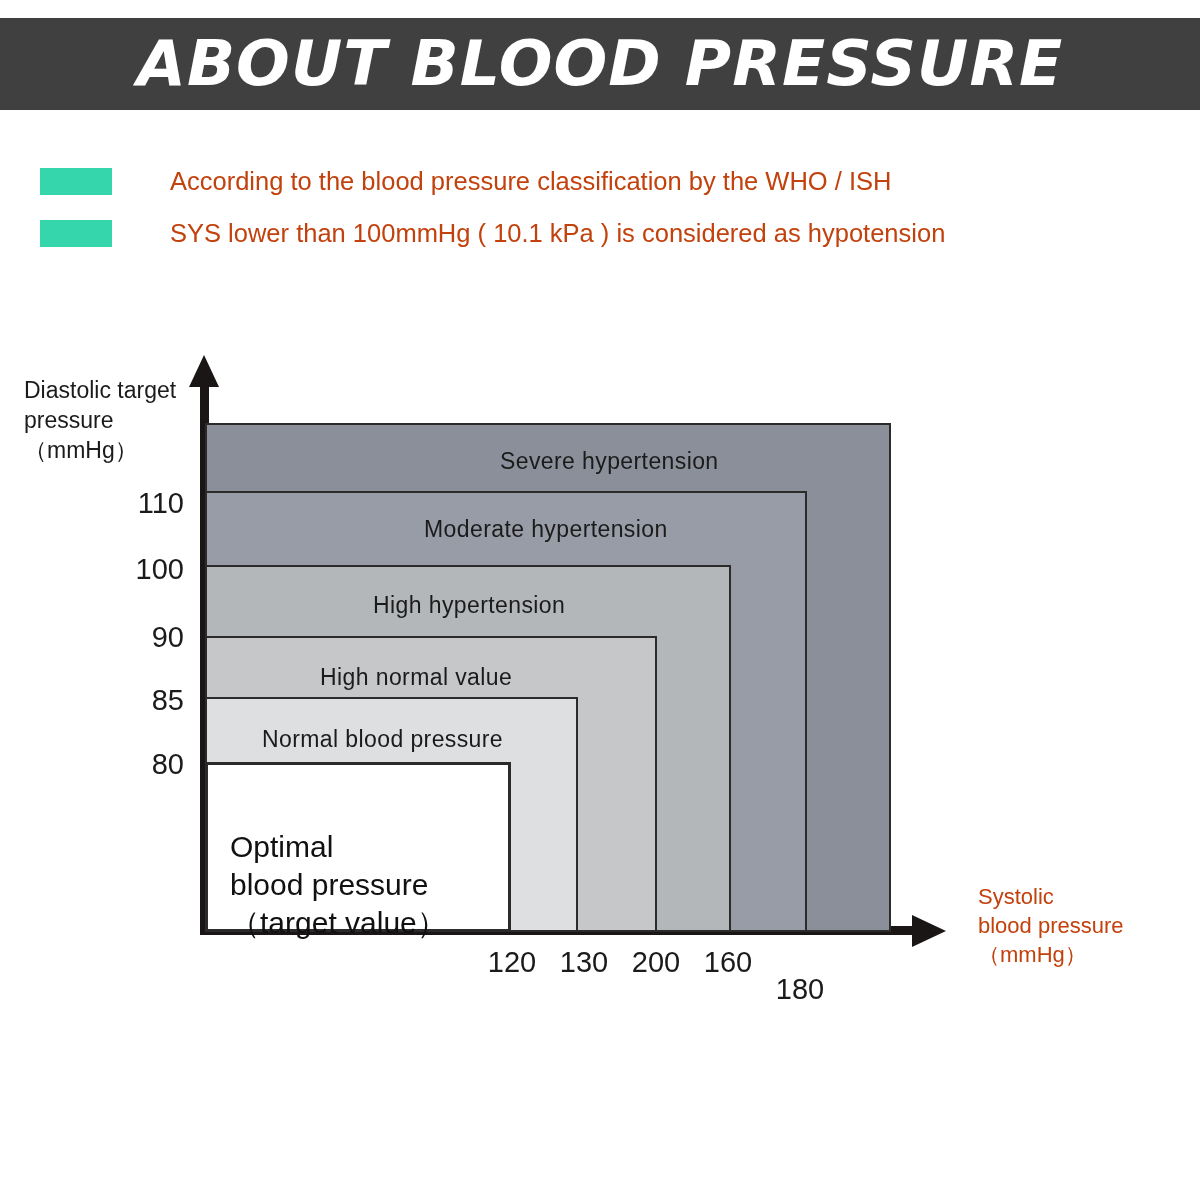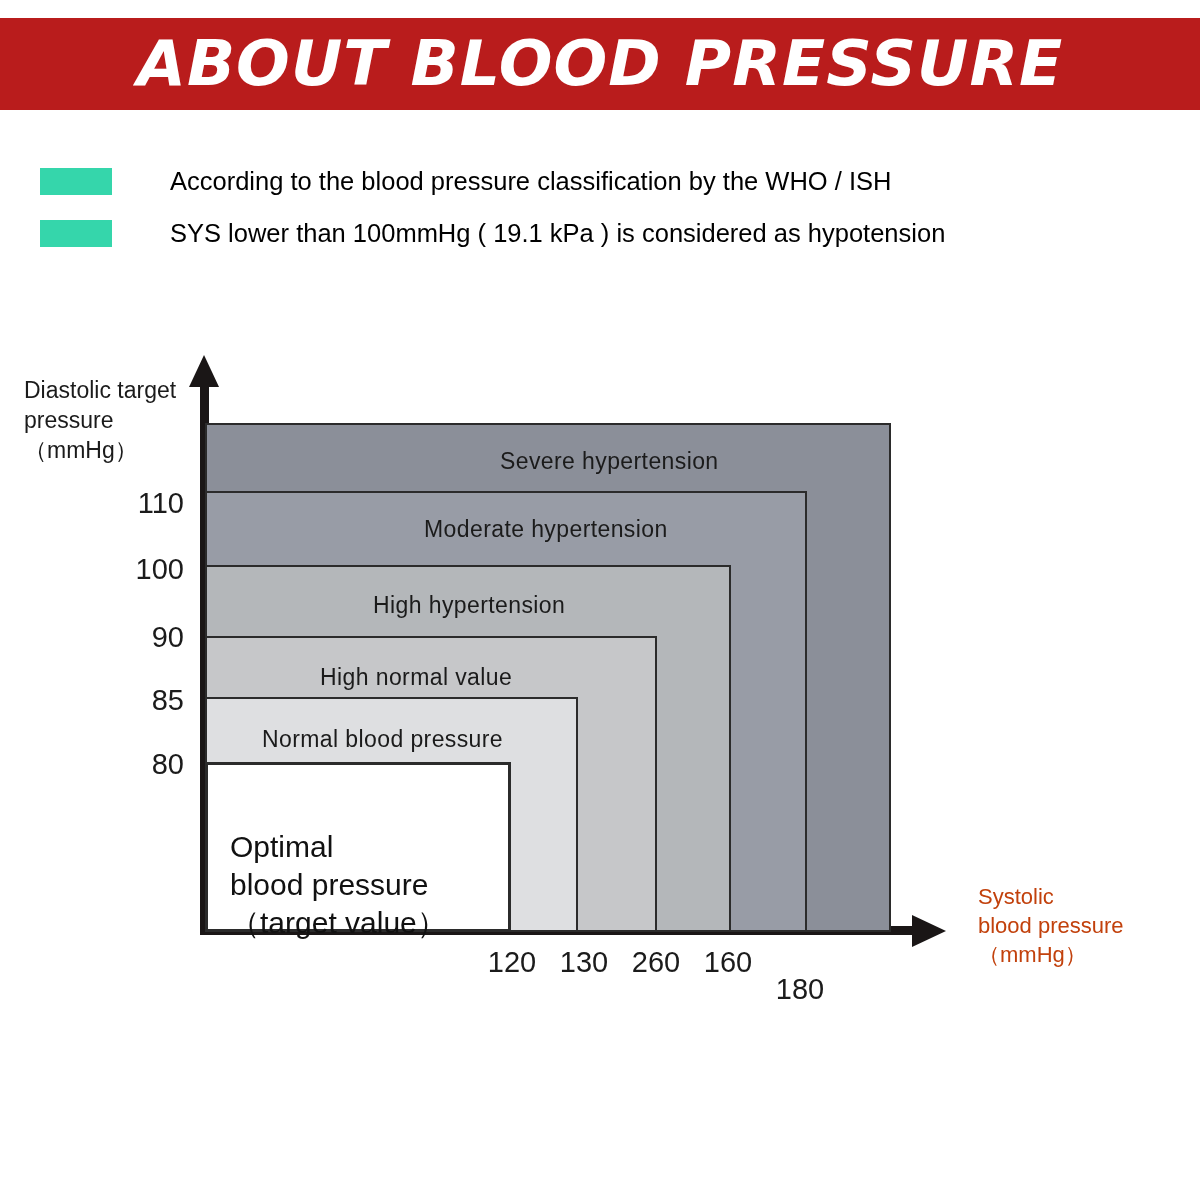--- a/index.html
+++ b/index.html
@@ -15,21 +15,21 @@
     overflow: hidden;
   }
 
   
   #header-banner {
     position: absolute;
     left: 0;
     top: 18px;
     width: 1200px;
     height: 92px;
-    background: #b91c1c;
+    background: #404040;
     display: flex;
     align-items: center;
     justify-content: center;
   }
   #header-title {
     color: #ffffff;
     font-family: "DejaVu Sans", sans-serif;
     font-size: 62px;
     font-weight: bold;
     font-style: italic;
@@ -54,21 +54,21 @@
   .legend-swatch {
     width: 72px;
     height: 27px;
     background: #35d6ab;
     margin-left: 40px;
     flex: none;
   }
   .legend-text {
     margin-left: 58px;
     font-size: 25.5px;
-    color: #000000;
+    color: #c2410c;
     white-space: nowrap;
     font-family: "Liberation Sans", sans-serif;
   }
 
   
   #chart-area {
     position: absolute;
     left: 0;
     top: 0;
     width: 1200px;
@@ -194,21 +194,21 @@
   <div id="header-title">ABOUT BLOOD PRESSURE</div>
 </div>
 
 <div id="legend-block">
   <div class="legend-row">
     <div class="legend-swatch"></div>
     <div class="legend-text">According to the blood pressure classification by the WHO / ISH</div>
   </div>
   <div class="legend-row">
     <div class="legend-swatch"></div>
-    <div class="legend-text">SYS lower than 100mmHg ( 19.1 kPa ) is considered as hypotension</div>
+    <div class="legend-text">SYS lower than 100mmHg ( 10.1 kPa ) is considered as hypotension</div>
   </div>
 </div>
 
 <div id="chart-area">
 
   <div class="band" id="band-severe"></div>
   <div class="band" id="band-moderate"></div>
   <div class="band" id="band-mild"></div>
   <div class="band" id="band-high"></div>
   <div class="band" id="band-normal"></div>
@@ -232,21 +232,21 @@
   <div id="x-axis-arrow"></div>
 
   <div class="y-tick" style="left:120px; top:487px;">110</div>
   <div class="y-tick" style="left:120px; top:553px;">100</div>
   <div class="y-tick" style="left:120px; top:621px;">90</div>
   <div class="y-tick" style="left:120px; top:684px;">85</div>
   <div class="y-tick" style="left:120px; top:748px;">80</div>
 
   <div class="x-tick" style="left:476px; top:946px;">120</div>
   <div class="x-tick" style="left:548px; top:946px;">130</div>
-  <div class="x-tick" style="left:620px; top:946px;">260</div>
+  <div class="x-tick" style="left:620px; top:946px;">200</div>
   <div class="x-tick" style="left:692px; top:946px;">160</div>
   <div class="x-tick" style="left:764px; top:946px;margin-top:27px;">180</div>
 
   <div id="y-axis-title">
     <div>Diastolic target</div>
     <div>pressure</div>
     <div>（mmHg）</div>
   </div>
 
   <div id="x-axis-title">

